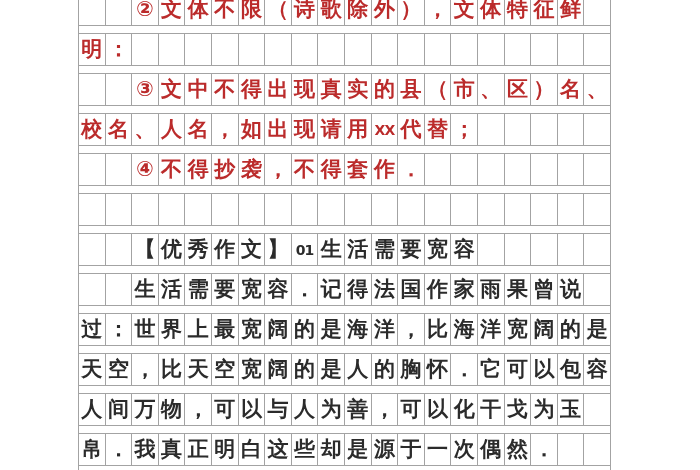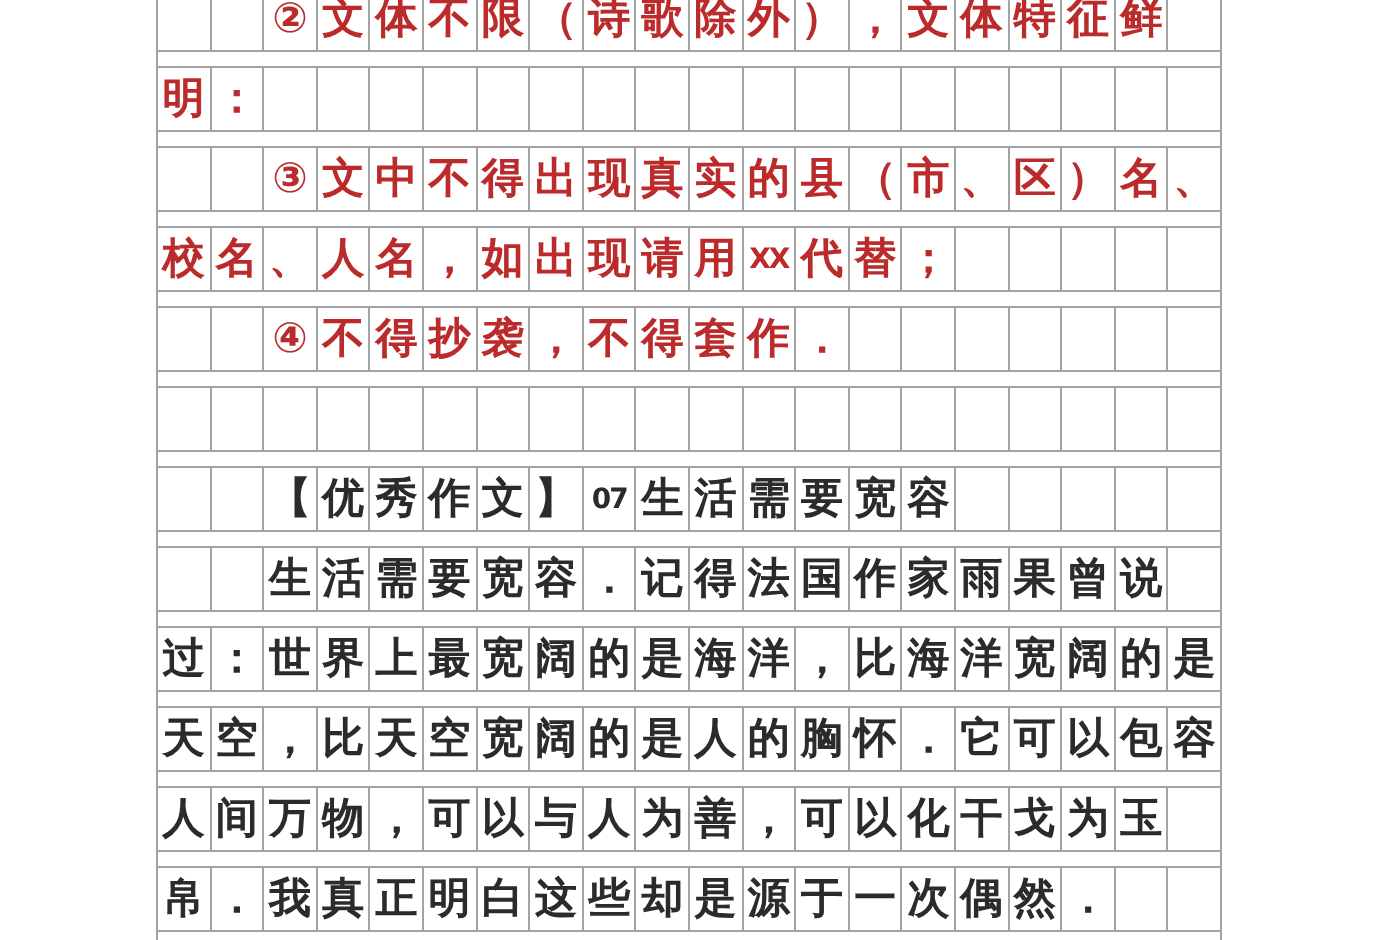--- a/index.html
+++ b/index.html
@@ -199,21 +199,21 @@
     <div class="band"></div>
     <div class="row ink-black">
       <div class="cell"></div>
       <div class="cell"></div>
       <div class="cell">【</div>
       <div class="cell">优</div>
       <div class="cell">秀</div>
       <div class="cell">作</div>
       <div class="cell">文</div>
       <div class="cell">】</div>
-      <div class="cell small">07</div>
+      <div class="cell small">01</div>
       <div class="cell">生</div>
       <div class="cell">活</div>
       <div class="cell">需</div>
       <div class="cell">要</div>
       <div class="cell">宽</div>
       <div class="cell">容</div>
       <div class="cell"></div>
       <div class="cell"></div>
       <div class="cell"></div>
       <div class="cell"></div>

